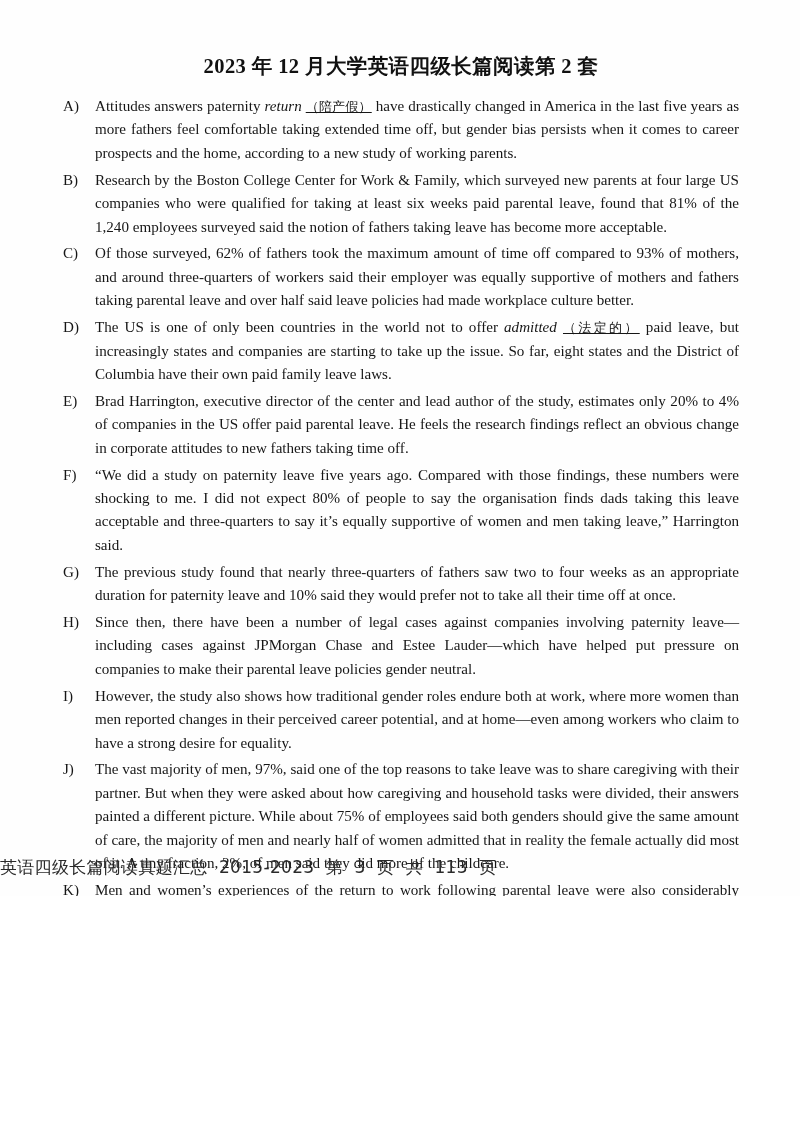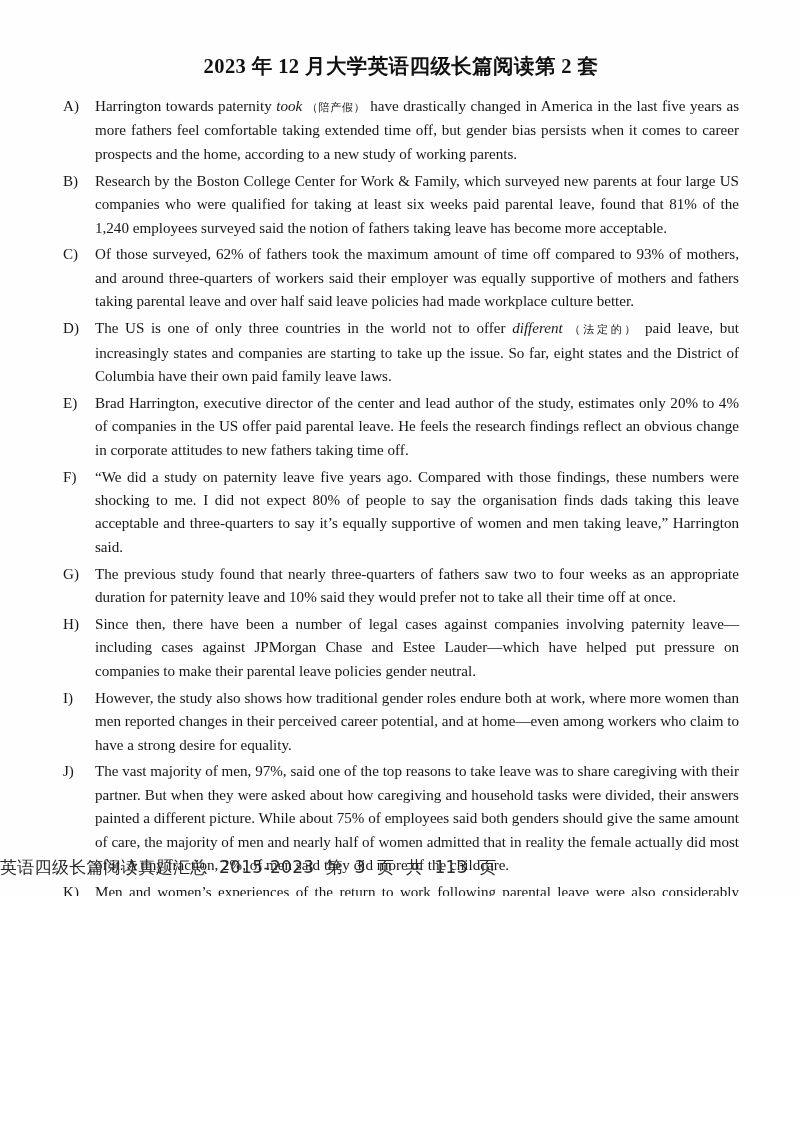--- a/index.html
+++ b/index.html
@@ -69,21 +69,22 @@
     color: #161616;
   }
   .para-text {
     display: block;
   }
   .para-text i {
     font-style: italic;
   }
   .cn {
     font-family: "DejaVu Sans", "Liberation Sans", sans-serif;
-    font-size: 11px;
+    font-size: 13px;
+    text-decoration: underline;
   }
   .footer {
     position: absolute;
     left: 0;
     right: 0;
     bottom: 17px;
     text-align: left;
     font-size: 17px;
     color: #2a2a2a;
     font-family: "DejaVu Sans", "Liberation Sans", sans-serif;
@@ -97,36 +98,36 @@
 <div class="page">
   <div class="content">
 
     <h1 class="doc-title">2023 年 12 月大学英语四级长篇阅读第 2 套</h1>
 
 
     <div class="paragraphs">
 
       <div class="para">
         <span class="para-label">A)</span>
-        <span class="para-text"><span>Harrington towards paternity </span><i>took</i> <span class="cn">（陪产假）</span><span> have drastically changed in America in the last five years as more fathers feel comfortable taking extended time off, but gender bias persists when it comes to career prospects and the home, according to a new study of working parents.</span></span>
+        <span class="para-text"><span>Attitudes answers paternity </span><i>return</i> <span class="cn">（陪产假）</span><span> have drastically changed in America in the last five years as more fathers feel comfortable taking extended time off, but gender bias persists when it comes to career prospects and the home, according to a new study of working parents.</span></span>
       </div>
 
       <div class="para">
         <span class="para-label">B)</span>
         <span class="para-text">Research by the Boston College Center for Work &amp; Family, which surveyed new parents at four large US companies who were qualified for taking at least six weeks paid parental leave, found that 81% of the 1,240 employees surveyed said the notion of fathers taking leave has become more acceptable.</span>
       </div>
 
       <div class="para">
         <span class="para-label">C)</span>
         <span class="para-text">Of those surveyed, 62% of fathers took the maximum amount of time off compared to 93% of mothers, and around three-quarters of workers said their employer was equally supportive of mothers and fathers taking parental leave and over half said leave policies had made workplace culture better.</span>
       </div>
 
       <div class="para">
         <span class="para-label">D)</span>
-        <span class="para-text"><span>The US is one of only three countries in the world not to offer </span><i>different</i> <span class="cn">（法定的）</span><span> paid leave, but increasingly states and companies are starting to take up the issue. So far, eight states and the District of Columbia have their own paid family leave laws.</span></span>
+        <span class="para-text"><span>The US is one of only been countries in the world not to offer </span><i>admitted</i> <span class="cn">（法定的）</span><span> paid leave, but increasingly states and companies are starting to take up the issue. So far, eight states and the District of Columbia have their own paid family leave laws.</span></span>
       </div>
 
       <div class="para">
         <span class="para-label">E)</span>
         <span class="para-text">Brad Harrington, executive director of the center and lead author of the study, estimates only 20% to 4% of companies in the US offer paid parental leave. He feels the research findings reflect an obvious change in corporate attitudes to new fathers taking time off.</span>
       </div>
 
       <div class="para">
         <span class="para-label">F)</span>
         <span class="para-text">“We did a study on paternity leave five years ago. Compared with those findings, these numbers were shocking to me. I did not expect 80% of people to say the organisation finds dads taking this leave acceptable and three-quarters to say it’s equally supportive of women and men taking leave,” Harrington said.</span>

